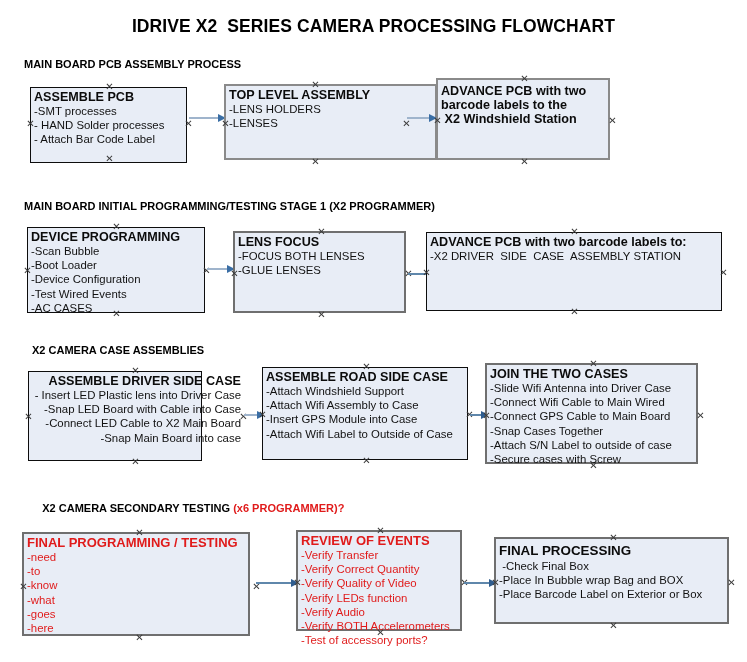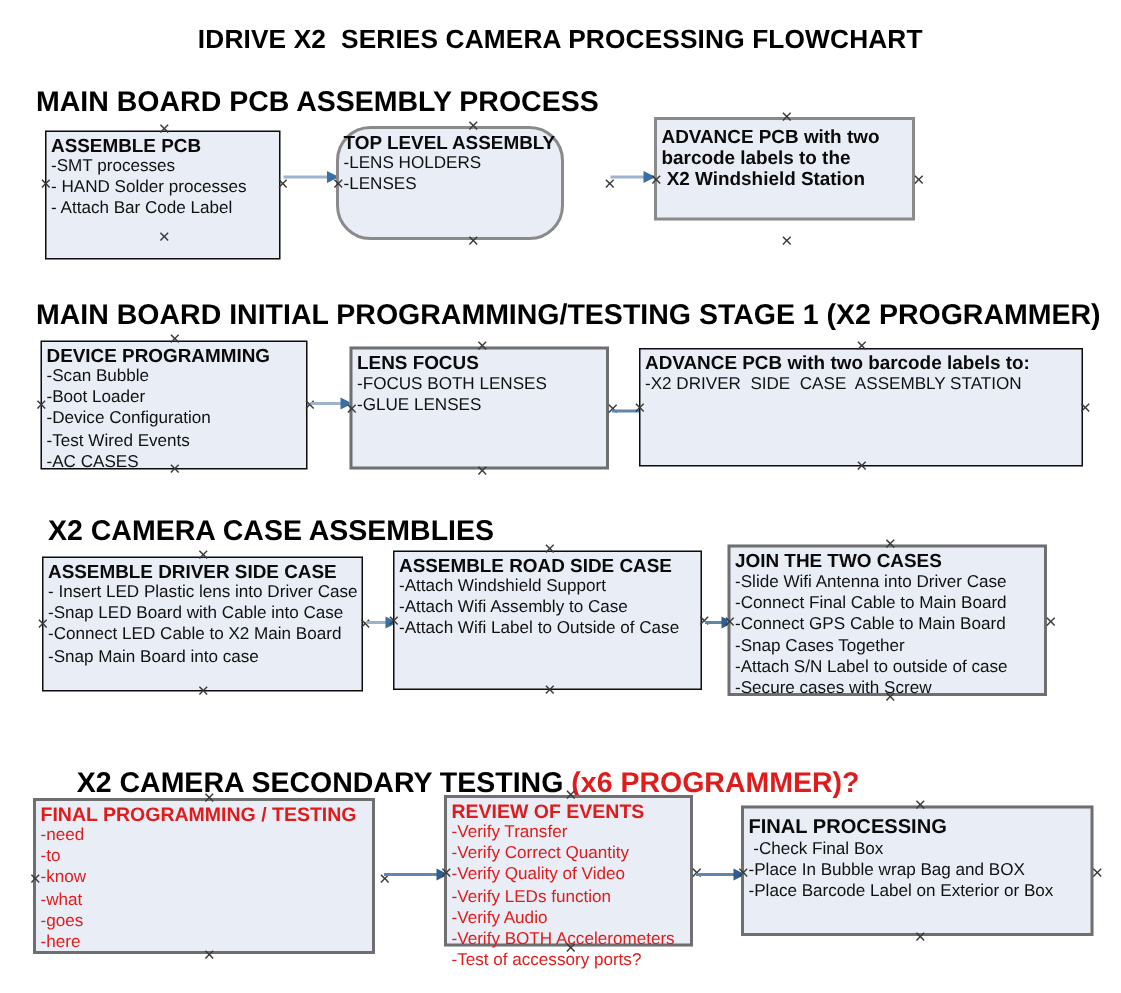--- a/index.html
+++ b/index.html
@@ -18,21 +18,21 @@
     text-align:center;
     font-size:17.5px;
     font-weight:bold;
     letter-spacing:0.1px;
     color:#000;
     white-space:pre;
   }
 
   .section-head{
     position:absolute;
-    font-size:19px;
+    font-size:11px;
     font-weight:bold;
     color:#000;
     white-space:pre;
   }
   .section-head .red{ color:#e01b1b; }
 
   
   .box{
     position:absolute;
     background:#e8edf6;
@@ -95,50 +95,50 @@
 </style>
 </head>
 <body>
 
 <div id="stage">
 
   <div class="title">IDRIVE X2  SERIES CAMERA PROCESSING FLOWCHART</div>
 
   <div class="section-head" style="left:24px;top:58px;">MAIN BOARD PCB ASSEMBLY PROCESS</div>
 
-  <div class="box thin" style="left:30px;top:87px;width:157px;height:86px;">
+  <div class="box thin" style="left:30px;top:87px;width:157px;height:76px;">
     <div class="inner">
       <span class="bt">ASSEMBLE PCB</span>
       <span class="bl">-SMT processes</span>
       <span class="bl">- HAND Solder processes</span>
       <span class="bl">- Attach Bar Code Label</span>
     </div>
     <span class="hx" style="left:74px;top:-6px;"></span>
     <span class="hx" style="left:74px;top:66px;"></span>
     <span class="hx" style="left:-5px;top:31px;"></span>
     <span class="hx" style="left:153px;top:31px;"></span>
   </div>
 
   <div class="arrow" style="left:189px;top:117px;width:36px;"></div>
 
-  <div class="box gray" style="left:224px;top:84px;width:152px;height:76px;border-radius:23px;">
+  <div class="box gray" style="left:224px;top:84px;width:213px;height:76px;">
     <div class="inner">
       <span class="bt">TOP LEVEL ASSEMBLY</span>
       <span class="bl">-LENS HOLDERS</span>
       <span class="bl">-LENSES</span>
     </div>
     <span class="hx" style="left:85px;top:-6px;"></span>
     <span class="hx" style="left:85px;top:71px;"></span>
     <span class="hx" style="left:-5px;top:33px;"></span>
     <span class="hx" style="left:176px;top:33px;"></span>
   </div>
 
   <div class="arrow" style="left:407px;top:117px;width:29px;"></div>
 
-  <div class="box gray" style="left:436px;top:78px;width:174px;height:69px;">
+  <div class="box gray" style="left:436px;top:78px;width:174px;height:82px;">
     <div class="inner" style="top:4px;">
       <span class="bt">ADVANCE PCB with two</span>
       <span class="bt">barcode labels to the</span>
       <span class="bt"> X2 Windshield Station</span>
     </div>
     <span class="hx" style="left:82px;top:-6px;"></span>
     <span class="hx" style="left:82px;top:77px;"></span>
     <span class="hx" style="left:-5px;top:36px;"></span>
     <span class="hx" style="left:170px;top:36px;"></span>
   </div>
@@ -182,56 +182,57 @@
       <span class="bl">-X2 DRIVER  SIDE  CASE  ASSEMBLY STATION</span>
     </div>
     <span class="hx" style="left:143px;top:-6px;"></span>
     <span class="hx" style="left:143px;top:74px;"></span>
     <span class="hx" style="left:-5px;top:35px;"></span>
     <span class="hx" style="left:292px;top:35px;"></span>
   </div>
 
   <div class="section-head" style="left:32px;top:344px;">X2 CAMERA CASE ASSEMBLIES</div>
 
-  <div class="box thin" style="left:28px;top:371px;width:214px;height:90px;">
+  <div class="box thin" style="left:28px;top:371px;width:174px;height:90px;text-align:right;">
     <div class="inner">
       <span class="bt">ASSEMBLE DRIVER SIDE CASE</span>
       <span class="bl">- Insert LED Plastic lens into Driver Case</span>
       <span class="bl">-Snap LED Board with Cable into Case</span>
       <span class="bl">-Connect LED Cable to X2 Main Board</span>
       <span class="bl">-Snap Main Board into case</span>
     </div>
     <span class="hx" style="left:102px;top:-6px;"></span>
     <span class="hx" style="left:102px;top:85px;"></span>
     <span class="hx" style="left:-5px;top:40px;"></span>
     <span class="hx" style="left:210px;top:40px;"></span>
   </div>
 
   <div class="arrow" style="left:244px;top:414px;width:20px;"></div>
 
   <div class="box thin" style="left:262px;top:367px;width:206px;height:93px;">
     <div class="inner">
       <span class="bt">ASSEMBLE ROAD SIDE CASE</span>
       <span class="bl">-Attach Windshield Support</span>
       <span class="bl">-Attach Wifi Assembly to Case</span>
+      <span class="bl">-Insert GPS Module into Case</span>
       <span class="bl">-Attach Wifi Label to Outside of Case</span>
     </div>
     <span class="hx" style="left:99px;top:-6px;"></span>
     <span class="hx" style="left:99px;top:88px;"></span>
     <span class="hx" style="left:-5px;top:42px;"></span>
     <span class="hx" style="left:202px;top:42px;"></span>
   </div>
 
   <div class="arrow dk" style="left:470px;top:414px;width:18px;"></div>
 
   <div class="box grayd" style="left:485px;top:363px;width:213px;height:101px;">
     <div class="inner">
       <span class="bt">JOIN THE TWO CASES</span>
       <span class="bl">-Slide Wifi Antenna into Driver Case</span>
-      <span class="bl">-Connect Final Cable to Main Board</span>
+      <span class="bl">-Connect Wifi Cable to Main Wired</span>
       <span class="bl">-Connect GPS Cable to Main Board</span>
       <span class="bl">-Snap Cases Together</span>
       <span class="bl">-Attach S/N Label to outside of case</span>
       <span class="bl">-Secure cases with Screw</span>
     </div>
     <span class="hx" style="left:102px;top:-6px;"></span>
     <span class="hx" style="left:102px;top:96px;"></span>
     <span class="hx" style="left:-5px;top:46px;"></span>
     <span class="hx" style="left:209px;top:46px;"></span>
   </div>

